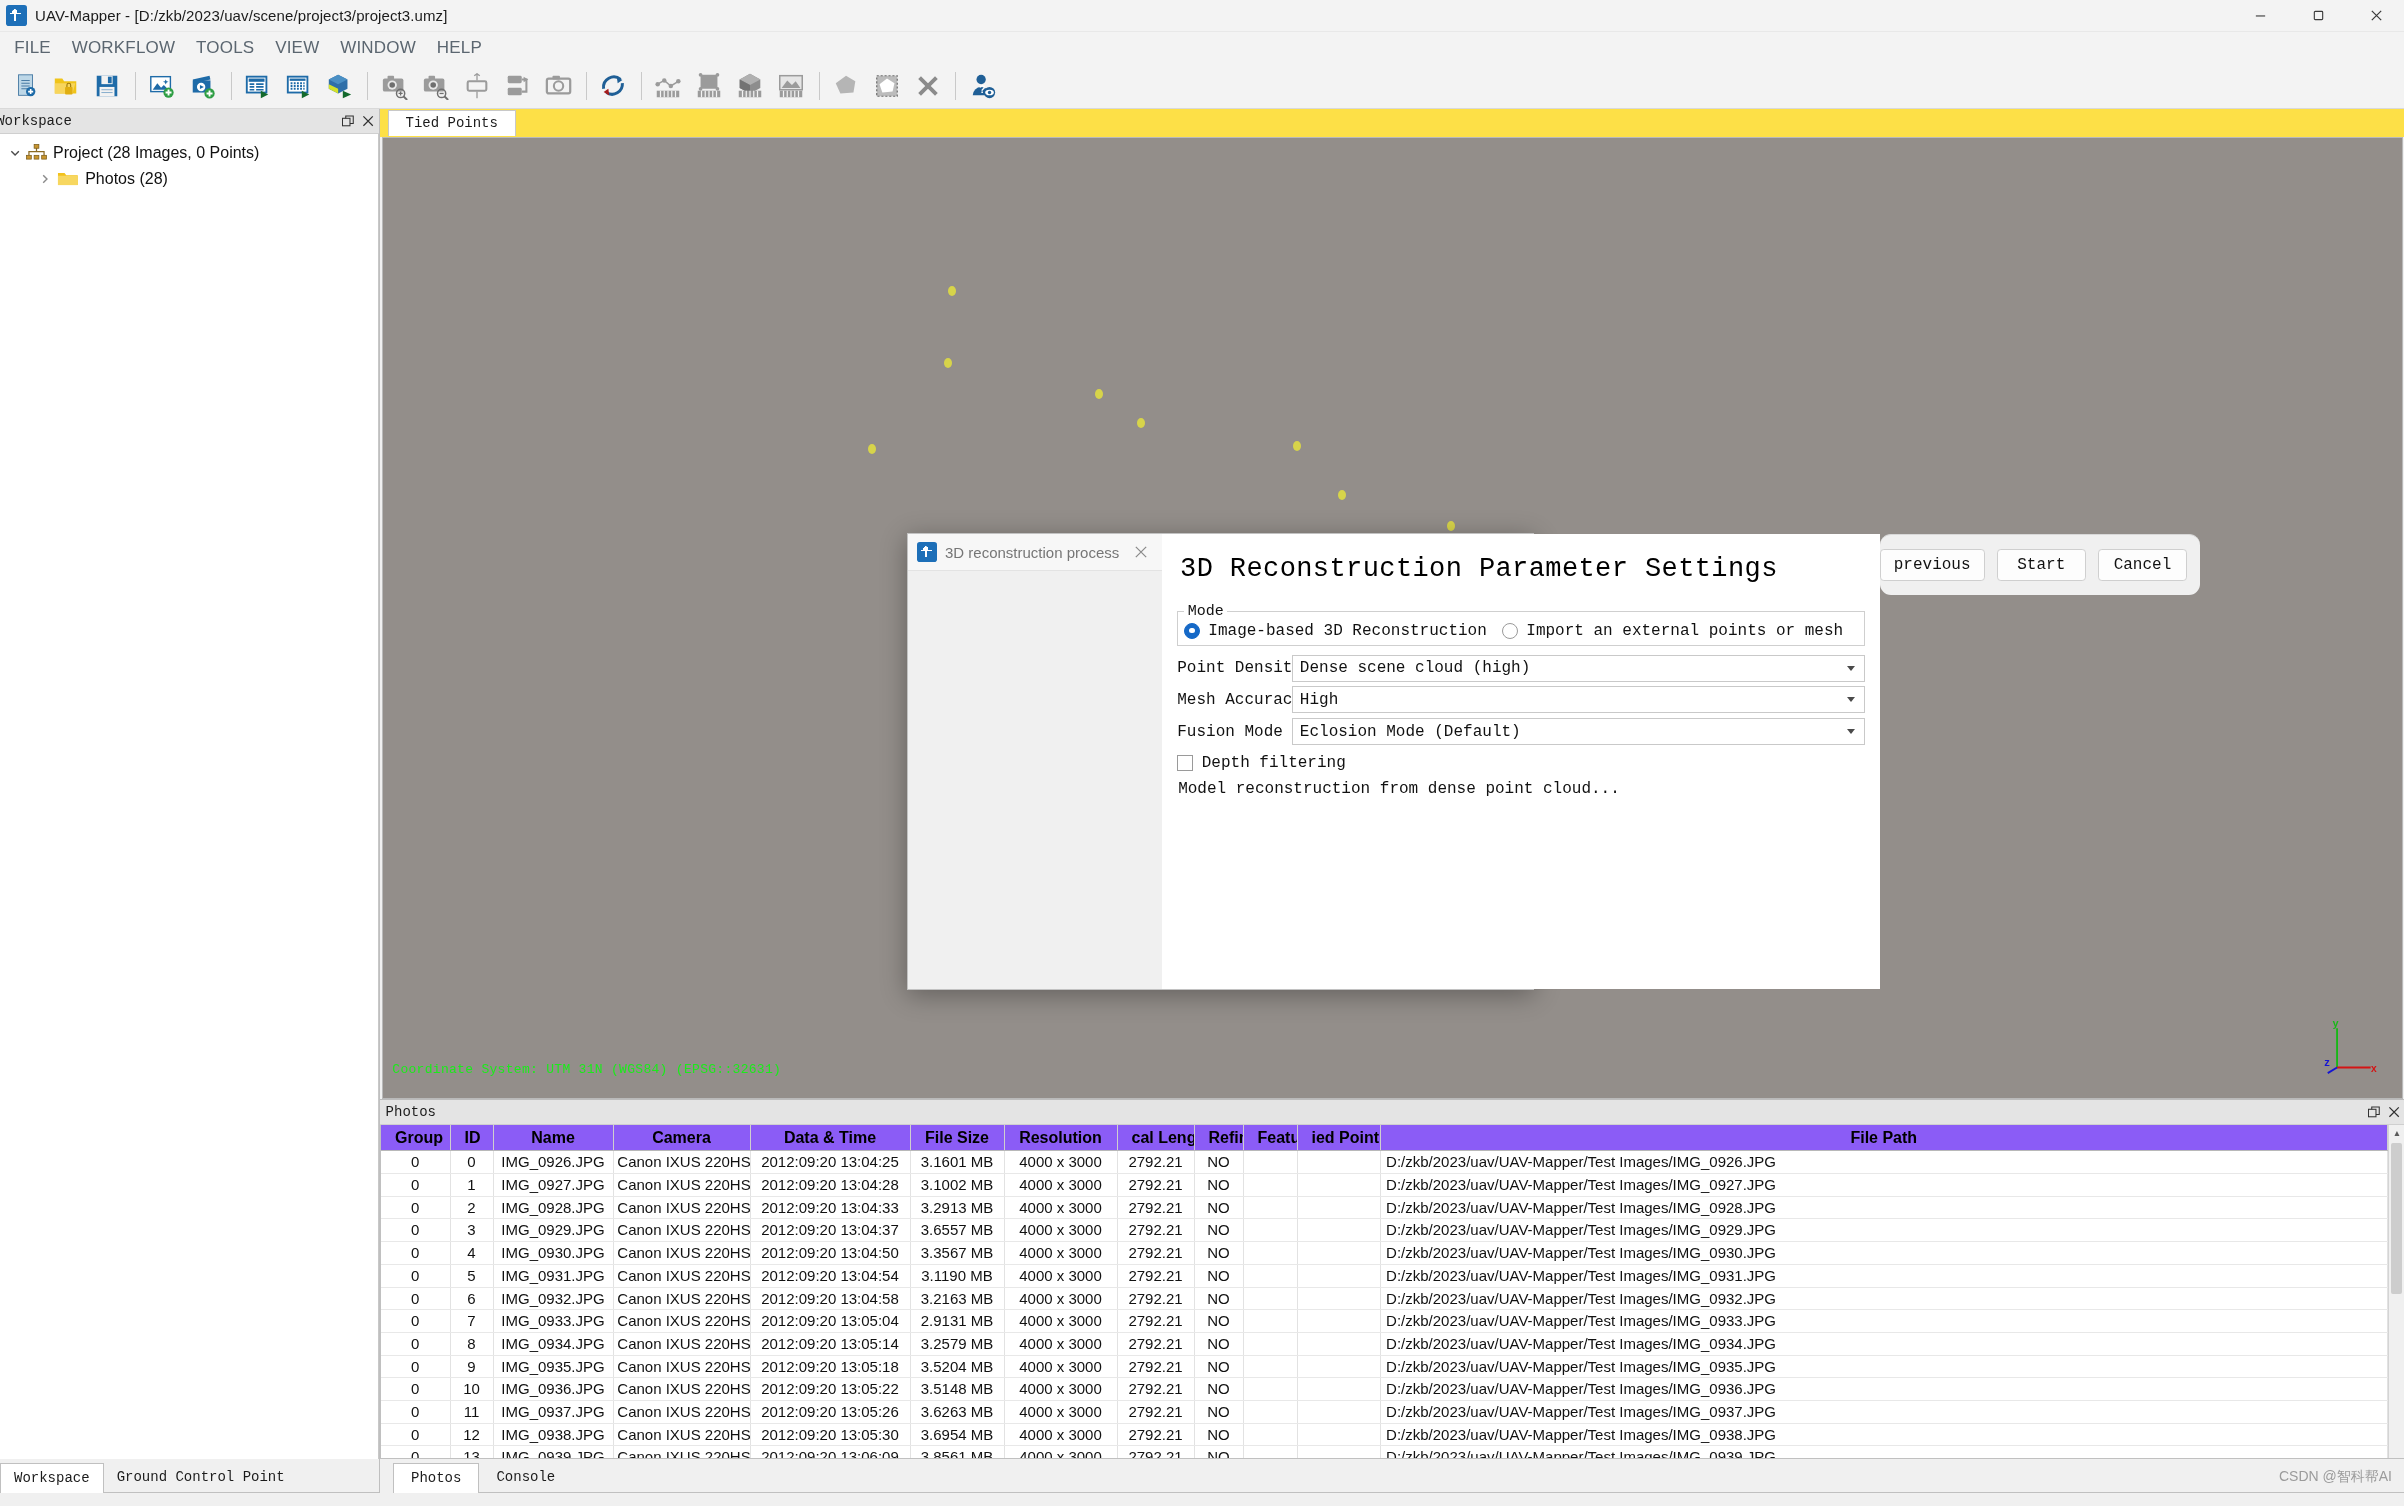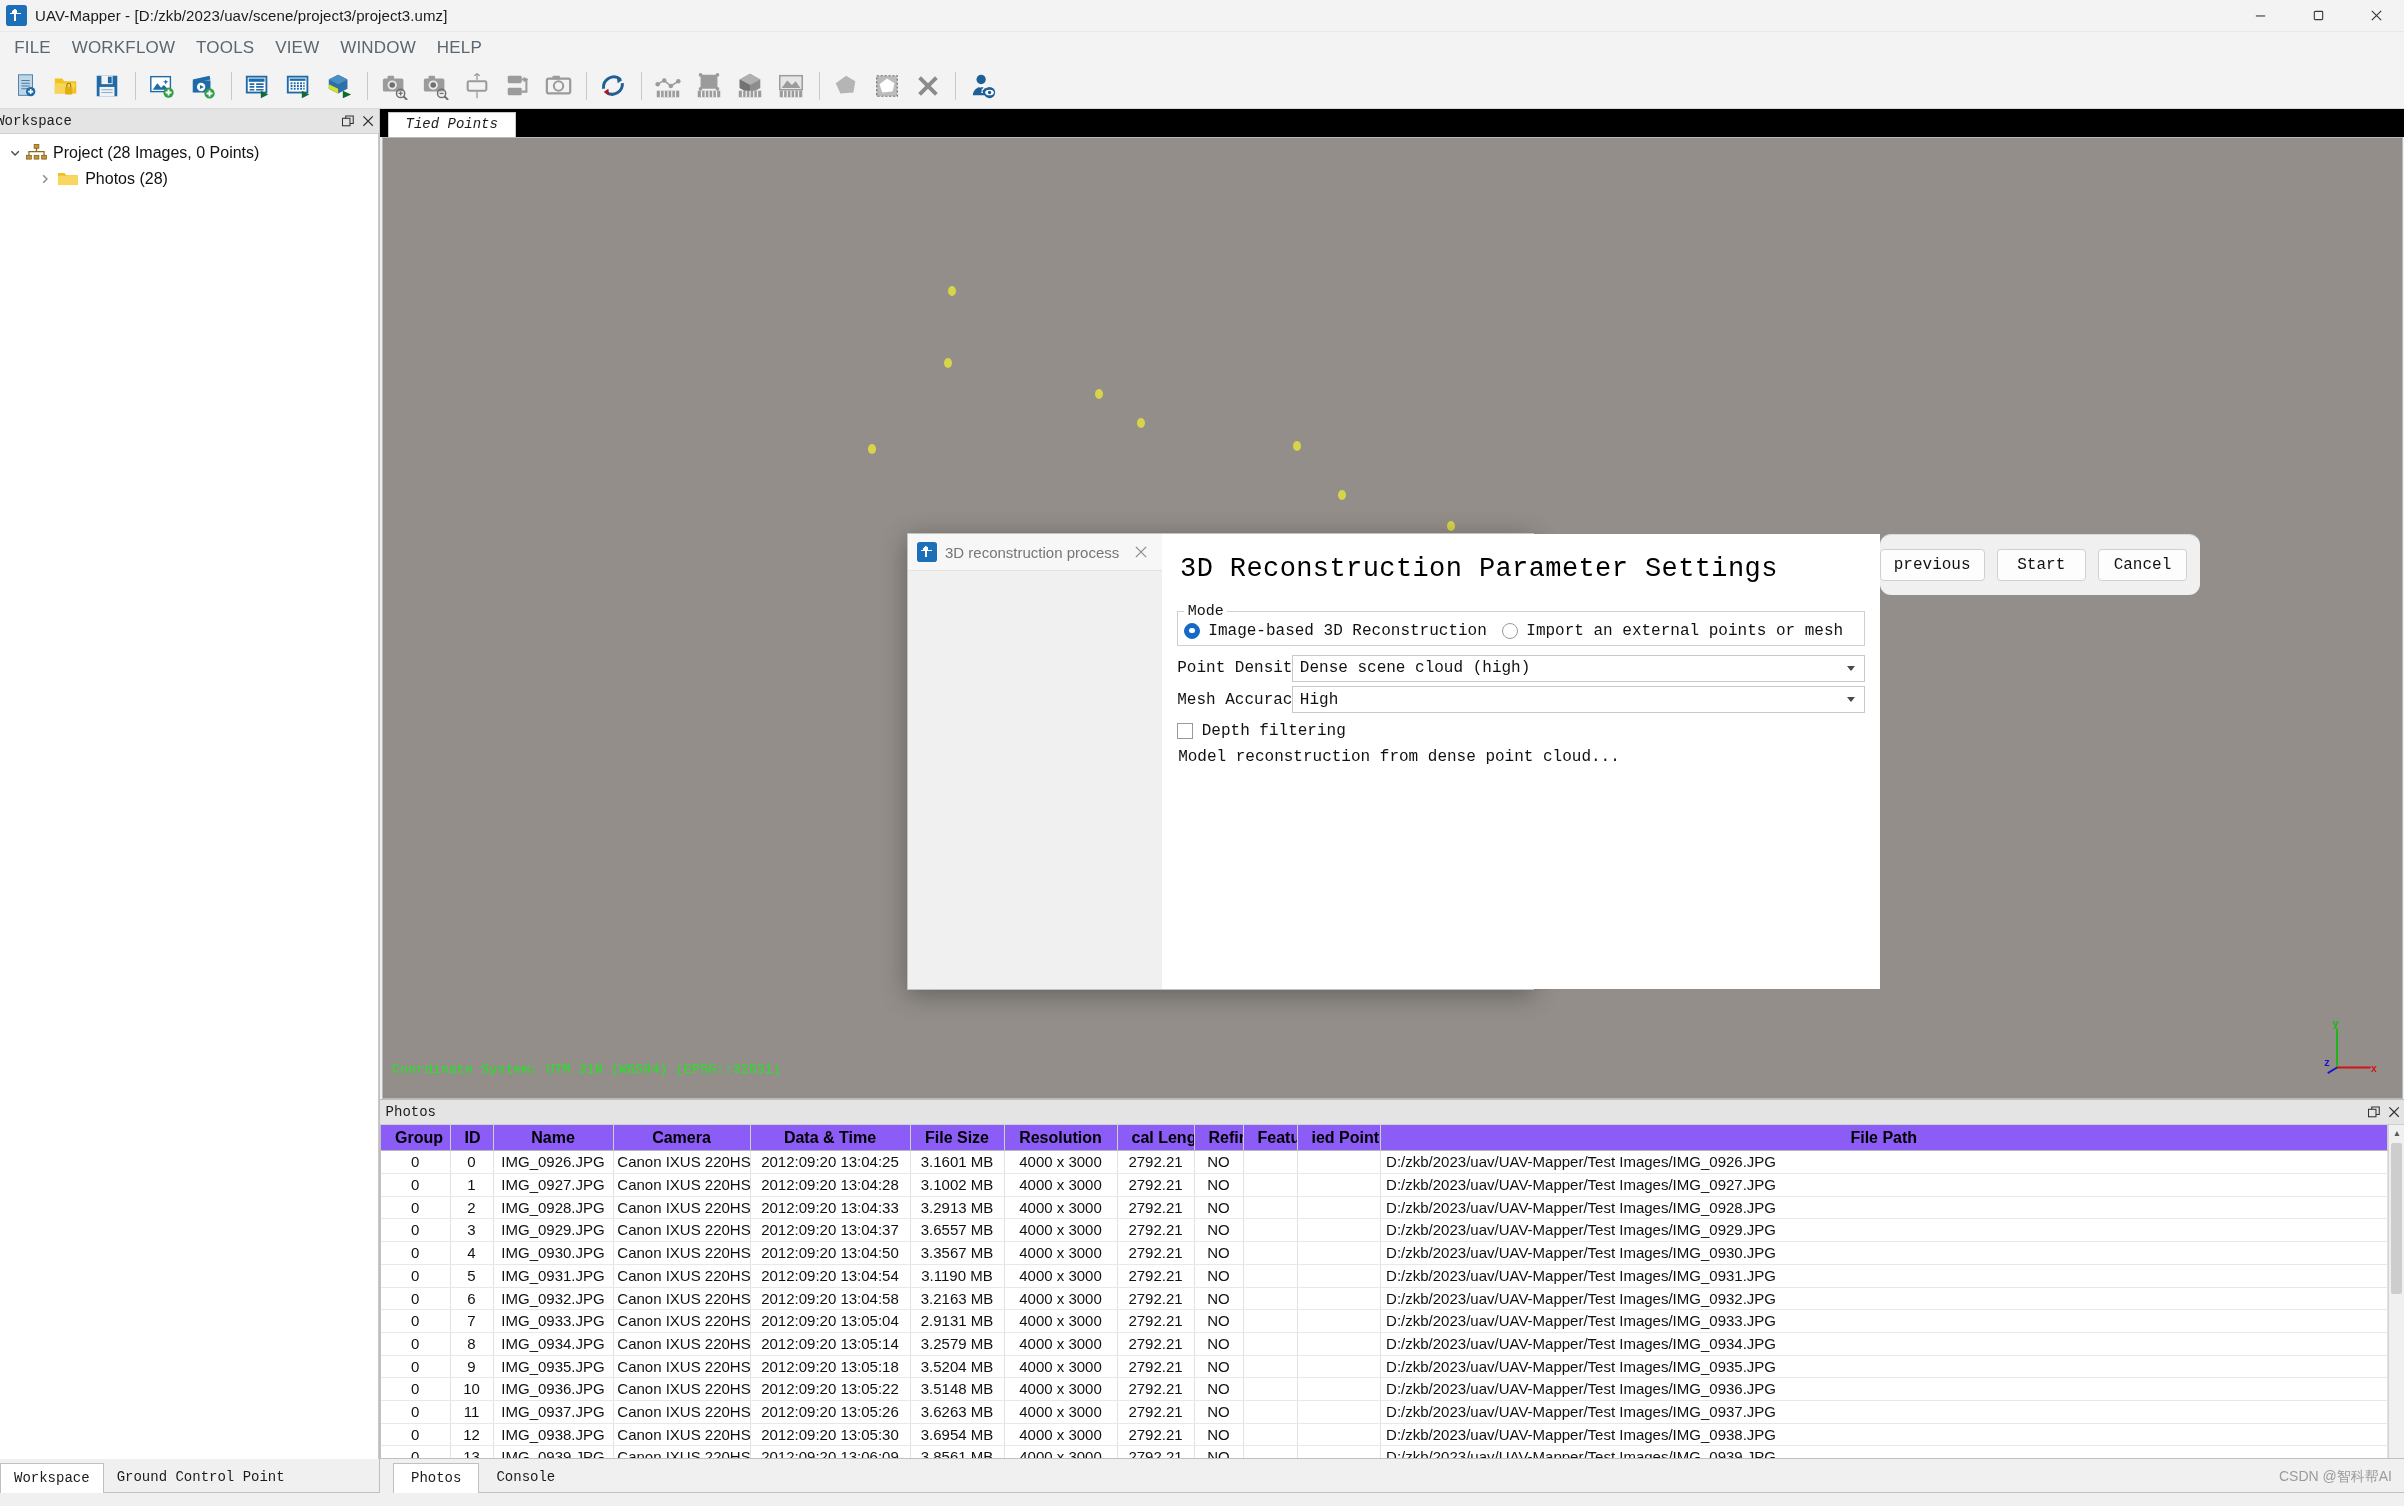--- a/index.html
+++ b/index.html
@@ -202,25 +202,24 @@
     display: flex;
     flex-direction: column;
     min-width: 0;
     background: #f0f0f0;
   }
 
   
   .view-tabstrip {
     height: 28px;
     flex: 0 0 28px;
-    background: #000000;
-    display: flex;
-    align-items: flex-end;
+    background: #fde047;
+    display: flex;
+    align-items: center;
     padding-left: 7.5px;
-    font-style: italic;
   }
   .vtab {
     font-family: "Liberation Mono", monospace;
     font-size: 14px;
     color: #1b1b1b;
     background: #ffffff;
     padding: 3.8px 17px 4.7px 17px;
     border-top: 0.9px solid #c8c8c8;
     border-left: 0.9px solid #c8c8c8;
     border-right: 0.9px solid #c8c8c8;
@@ -1203,20 +1202,27 @@
       </div>
 
       <div class="field-row">
         <span class="field-label w1">Mesh Accuracy</span>
         <span class="select">
           <span class="sel-val">High</span>
           <span class="caret"></span>
         </span>
       </div>
 
+      <div class="field-row">
+        <span class="field-label w1">Fusion Mode</span>
+        <span class="select">
+          <span class="sel-val">Eclosion Mode (Default)</span>
+          <span class="caret"></span>
+        </span>
+      </div>
 
       <div class="check-row">
         <span class="checkbox"></span>
         <span class="check-label">Depth filtering</span>
       </div>
 
       <div class="status-line">Model reconstruction from dense point cloud...</div>
     </div>
 
     <div class="modal-footer">

